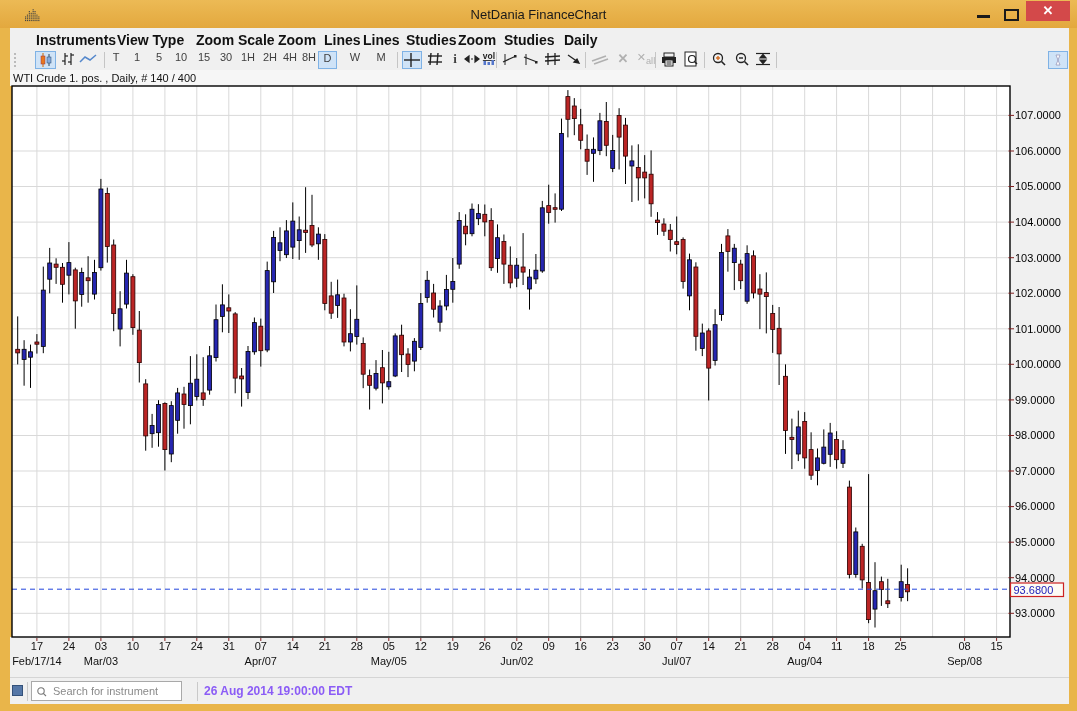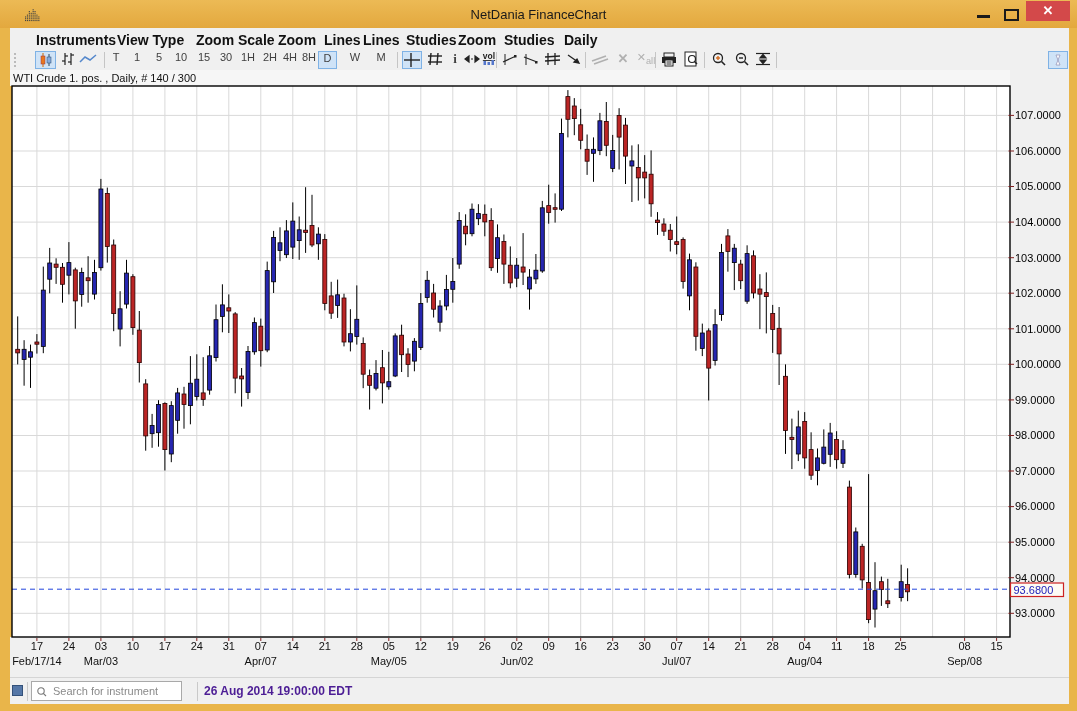--- a/index.html
+++ b/index.html
@@ -20,21 +20,21 @@
   font-size:11px; color:#111; }
 .lblrow b { position:absolute; left:3px; top:2px; font-weight:normal; }
 .axiszone { position:absolute; left:1010px; top:70px; width:59px; height:607px; background:#f0f0f0; }
 .bottomzone { position:absolute; left:10px; top:637px; width:1000px; height:40px; background:#f0f0f0; }
 .statusbar { position:absolute; left:10px; top:677px; width:1059px; height:27px; background:#f0f0f0;
   border-top:1px solid #d5d5d5; }
 .sico { position:absolute; left:2px; top:7px; width:11px; height:11px; background:#5577a7; border:1px solid #33517a; }
 .ssep { position:absolute; top:4px; width:1px; height:19px; background:#c9c9c9; }
 .search { position:absolute; left:21px; top:3px; width:151px; height:20px; background:#fff; border:1px solid #a9a9a9;
   font-size:11px; color:#8a8a8a; line-height:19px; }
-.stime { position:absolute; left:194px; top:6px; font-size:12px; font-weight:bold; color:#4c1d95; }
+.stime { position:absolute; left:194px; top:6px; font-size:12px; font-weight:bold; color:#8b5cf6; }
 .tb { position:absolute; top:1px; height:18px; font-size:11px; color:#404040; text-align:center; }
 .tbsel { background:#cfe3f7; border:1px solid #7fb2e5; }
 .tsep { position:absolute; top:2px; width:1px; height:16px; background:#c5c5c5; }
 .gray { color:#b0b0b0; }
 </style></head>
 <body>
 <div class="titlebar"></div>
 <svg class="appicon" width="17" height="15">
     <rect x="1.0" y="12.0" width="1.1" height="1.1" fill="#444"></rect>
     <rect x="1.0" y="10.2" width="1.1" height="1.1" fill="#444"></rect>
@@ -232,21 +232,21 @@
           <path d="M10,3.5 l-3,3.5 h6 z"></path>
           <path d="M10,12.5 l-3,-3.5 h6 z"></path>
         </g>
       </svg></div>
 <div class="tsep" style="left:766px"></div>
 <div class="tb tbsel" style="left:1038px;width:20px"><svg width="18" height="16">
         <path d="M7,3 l4,0 -4,10 4,0 z" fill="#fff" stroke="#99b" stroke-width="0.8"></path>
       </svg></div>
 </div>
 <div class="lblrow">
-    <b>WTI Crude 1. pos. , Daily, # 140 / 300</b>
+    <b>WTI Crude 1. pos. , Daily, # 140 / 400</b>
   </div>
 <div class="axiszone"></div>
 <div class="bottomzone"></div>
 <svg width="1077" height="711" viewBox="0 0 1077 711" style="position:absolute;left:0;top:0;" font-family="Liberation Sans, sans-serif">
 <rect x="12.0" y="86.0" width="998.0" height="551.0" fill="#ffffff"></rect>
 <line x1="36.9" y1="86.0" x2="36.9" y2="637.0" stroke="#d9d9d9" stroke-width="1"></line>
 <line x1="68.9" y1="86.0" x2="68.9" y2="637.0" stroke="#d9d9d9" stroke-width="1"></line>
 <line x1="100.9" y1="86.0" x2="100.9" y2="637.0" stroke="#d9d9d9" stroke-width="1"></line>
 <line x1="132.9" y1="86.0" x2="132.9" y2="637.0" stroke="#d9d9d9" stroke-width="1"></line>
 <line x1="164.9" y1="86.0" x2="164.9" y2="637.0" stroke="#d9d9d9" stroke-width="1"></line>

